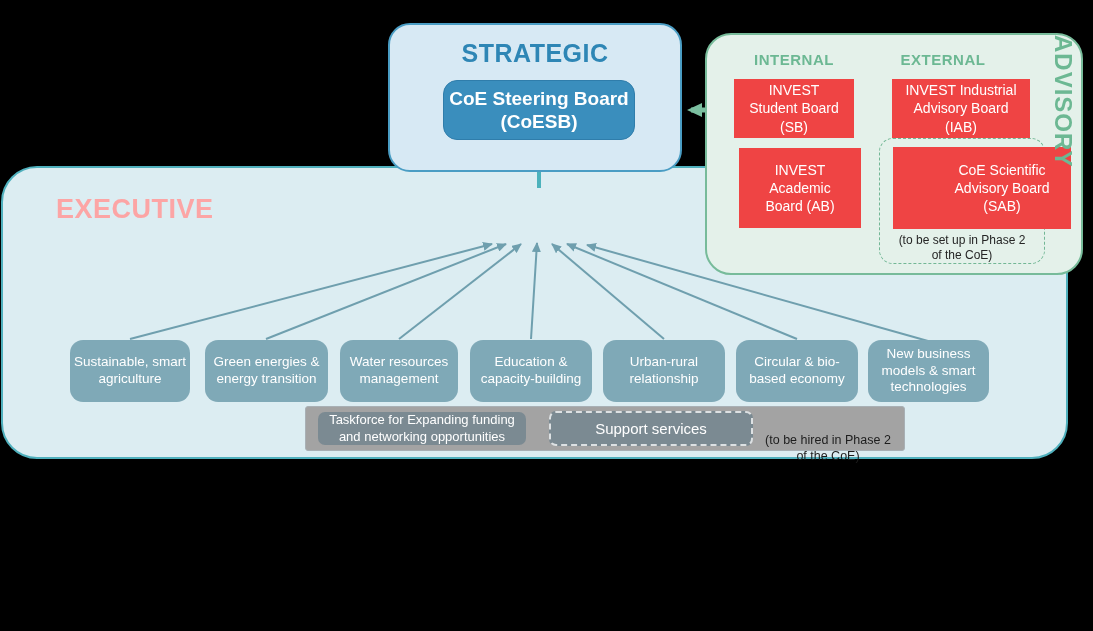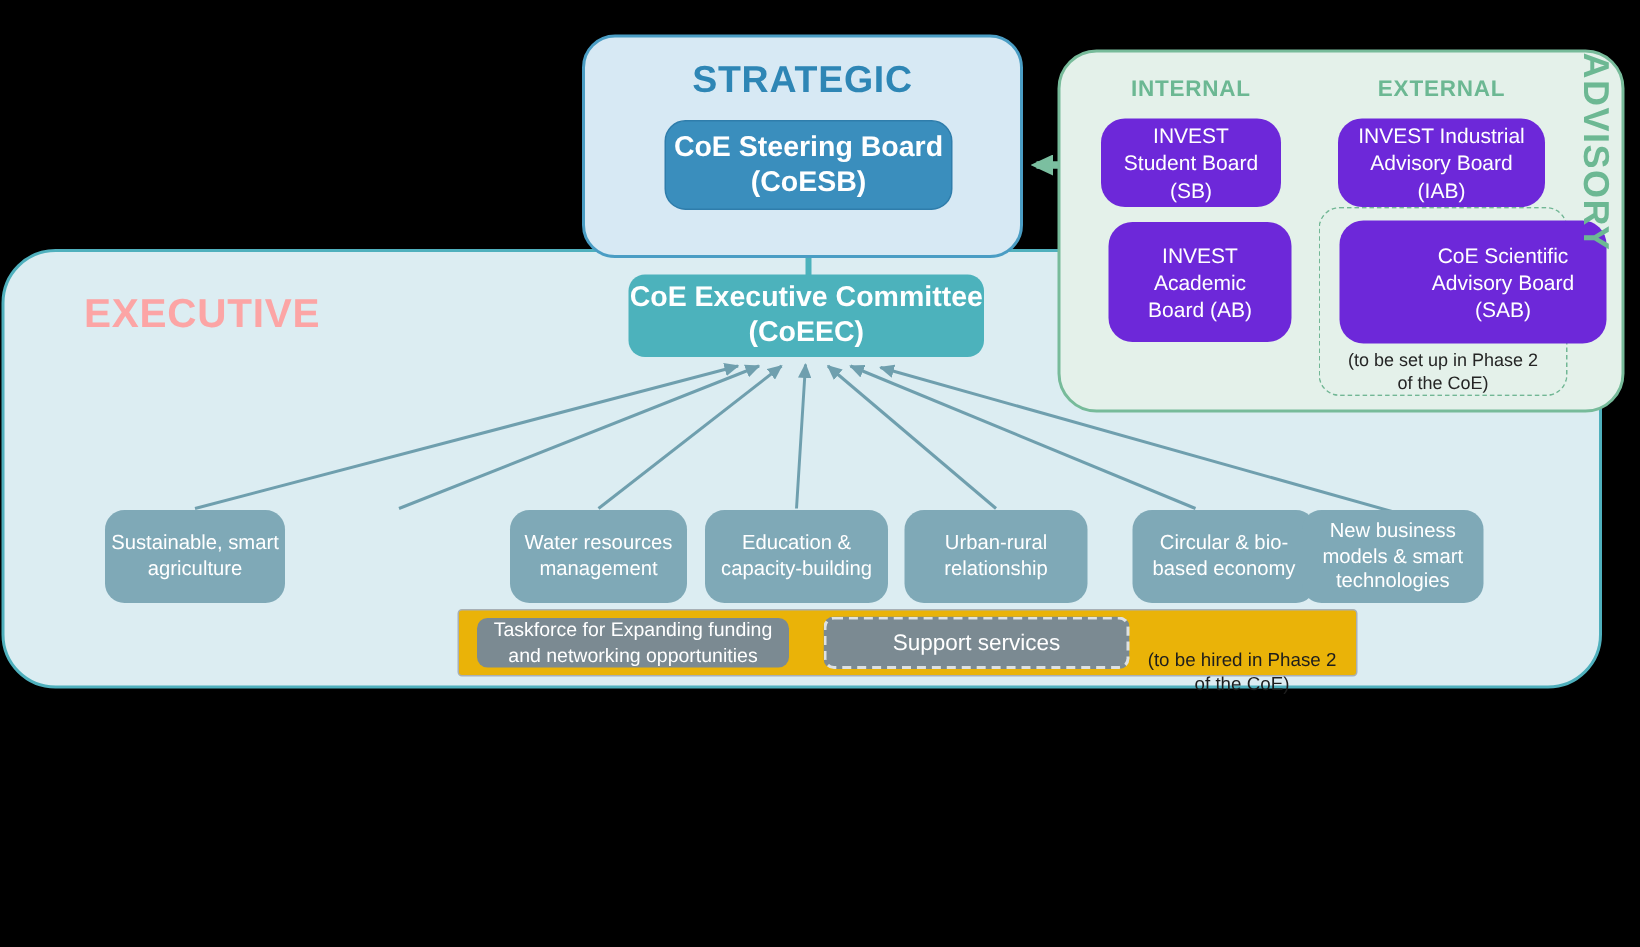--- a/index.html
+++ b/index.html
@@ -32,31 +32,31 @@
 
   
   .coesb-box{left:53px;top:55px;width:190px;height:58px;background:#3a8ebd;
     border:1px solid #2f7dab;border-radius:14px;display:flex;align-items:center;
     justify-content:center;text-align:center;color:#fff;font-size:19px;
     font-weight:600;line-height:1.22;}
   .coeec-box{left:419px;top:183px;width:237px;height:55px;background:#4cb2bc;
     border-radius:11px;display:flex;align-items:center;justify-content:center;
     text-align:center;color:#fff;font-size:19px;font-weight:600;line-height:1.2;
     z-index:3;}
-  .green-box{background:#6d28d9;border-radius:16px;display:flex;align-items:center;
+  .green-box{background:#ef4444;border-radius:0;display:flex;align-items:center;
     justify-content:center;text-align:center;color:#fff;font-size:14px;
     line-height:1.3;}
   .sab-dashed{left:172px;top:103px;width:164px;height:124px;
     border:1.5px dashed #72b795;border-radius:14px;}
   .adv-note{left:0;top:94px;width:100%;text-align:center;color:#252525;
     font-size:12px;line-height:1.25;}
   .wg-box{top:340px;height:62px;background:#7fa9b7;border-radius:13px;display:flex;
     align-items:center;justify-content:center;text-align:center;color:#fff;
     font-size:13.5px;line-height:1.25;z-index:3;}
-  .support-bar{left:305px;top:406px;width:598px;height:43px;background:#eab308;
+  .support-bar{left:305px;top:406px;width:598px;height:43px;background:#a3a3a3;
     border:1.5px solid #a8b0b5;border-radius:3px;z-index:3;}
   .gray-box{background:#7b8a92;border-radius:7px;display:flex;align-items:center;
     justify-content:center;text-align:center;color:#fff;}
   .taskforce-box{left:12px;top:5px;width:208px;height:33px;font-size:13px;line-height:1.25;}
   .supportsvc-box{left:243px;top:4px;width:200px;height:31px;font-size:15px;
     border:2px dashed #dde1e3;}
   .hire-note{left:452px;top:6px;width:140px;text-align:center;color:#1d1d1d;
     font-size:12.5px;line-height:1.25;margin-top:20px;}
 </style>
 </head>
@@ -95,21 +95,21 @@
   </svg>
 
   <div class="abs strategic-box">
     <div class="abs strategic-title">STRATEGIC</div>
     <div class="abs coesb-box pre">CoE Steering Board
 (CoESB)</div>
   </div>
 
   <div class="abs advisory-box">
     <div class="abs adv-col-header" style="left:27px;width:120px;">INTERNAL</div>
-    <div class="abs adv-col-header" style="left:185px;width:138px;text-align:center;">EXTERNAL</div>
+    <div class="abs adv-col-header" style="left:167px;width:138px;text-align:center;">EXTERNAL</div>
 
     <div class="abs green-box pre" style="left:27px;top:44px;width:120px;height:59px;">INVEST
 Student Board
 (SB)</div>
     <div class="abs green-box pre" style="left:185px;top:44px;width:138px;height:59px;">INVEST Industrial
 Advisory Board
 (IAB)</div>
     <div class="abs green-box pre" style="left:32px;top:113px;width:122px;height:80px;">INVEST
 Academic
 Board (AB)</div>
@@ -120,32 +120,32 @@
 (SAB)</div>
       <div class="abs adv-note pre">(to be set up in Phase 2
 of the CoE)</div>
     </div>
 
     <div class="abs advisory-vlabel">ADVISORY</div>
   </div>
 
   <div class="abs executive-title">EXECUTIVE</div>
 
-  <div class="abs coeec-box pre">CoE Executive Committee
-(CoEEC)</div>
 
   <div class="abs wg-box pre" style="left:70px;width:120px;">Sustainable, smart
 agriculture</div>
+  <div class="abs wg-box pre" style="left:205px;width:123px;">Green energies &amp;
+energy transition</div>
   <div class="abs wg-box pre" style="left:340px;width:118px;">Water resources
 management</div>
   <div class="abs wg-box pre" style="left:470px;width:122px;">Education &amp;
 capacity-building</div>
   <div class="abs wg-box pre" style="left:603px;width:122px;">Urban-rural
 relationship</div>
-  <div class="abs wg-box pre" style="left:736px;width:122px;margin-left:19px;">Circular &amp; bio-
+  <div class="abs wg-box pre" style="left:736px;width:122px;">Circular &amp; bio-
 based economy</div>
   <div class="abs wg-box pre" style="left:868px;width:121px;">New business
 models &amp; smart
 technologies</div>
 
   <div class="abs support-bar">
     <div class="abs gray-box taskforce-box pre">Taskforce for Expanding funding
 and networking opportunities</div>
     <div class="abs gray-box supportsvc-box">Support services</div>
     <div class="abs hire-note pre">(to be hired in Phase 2

